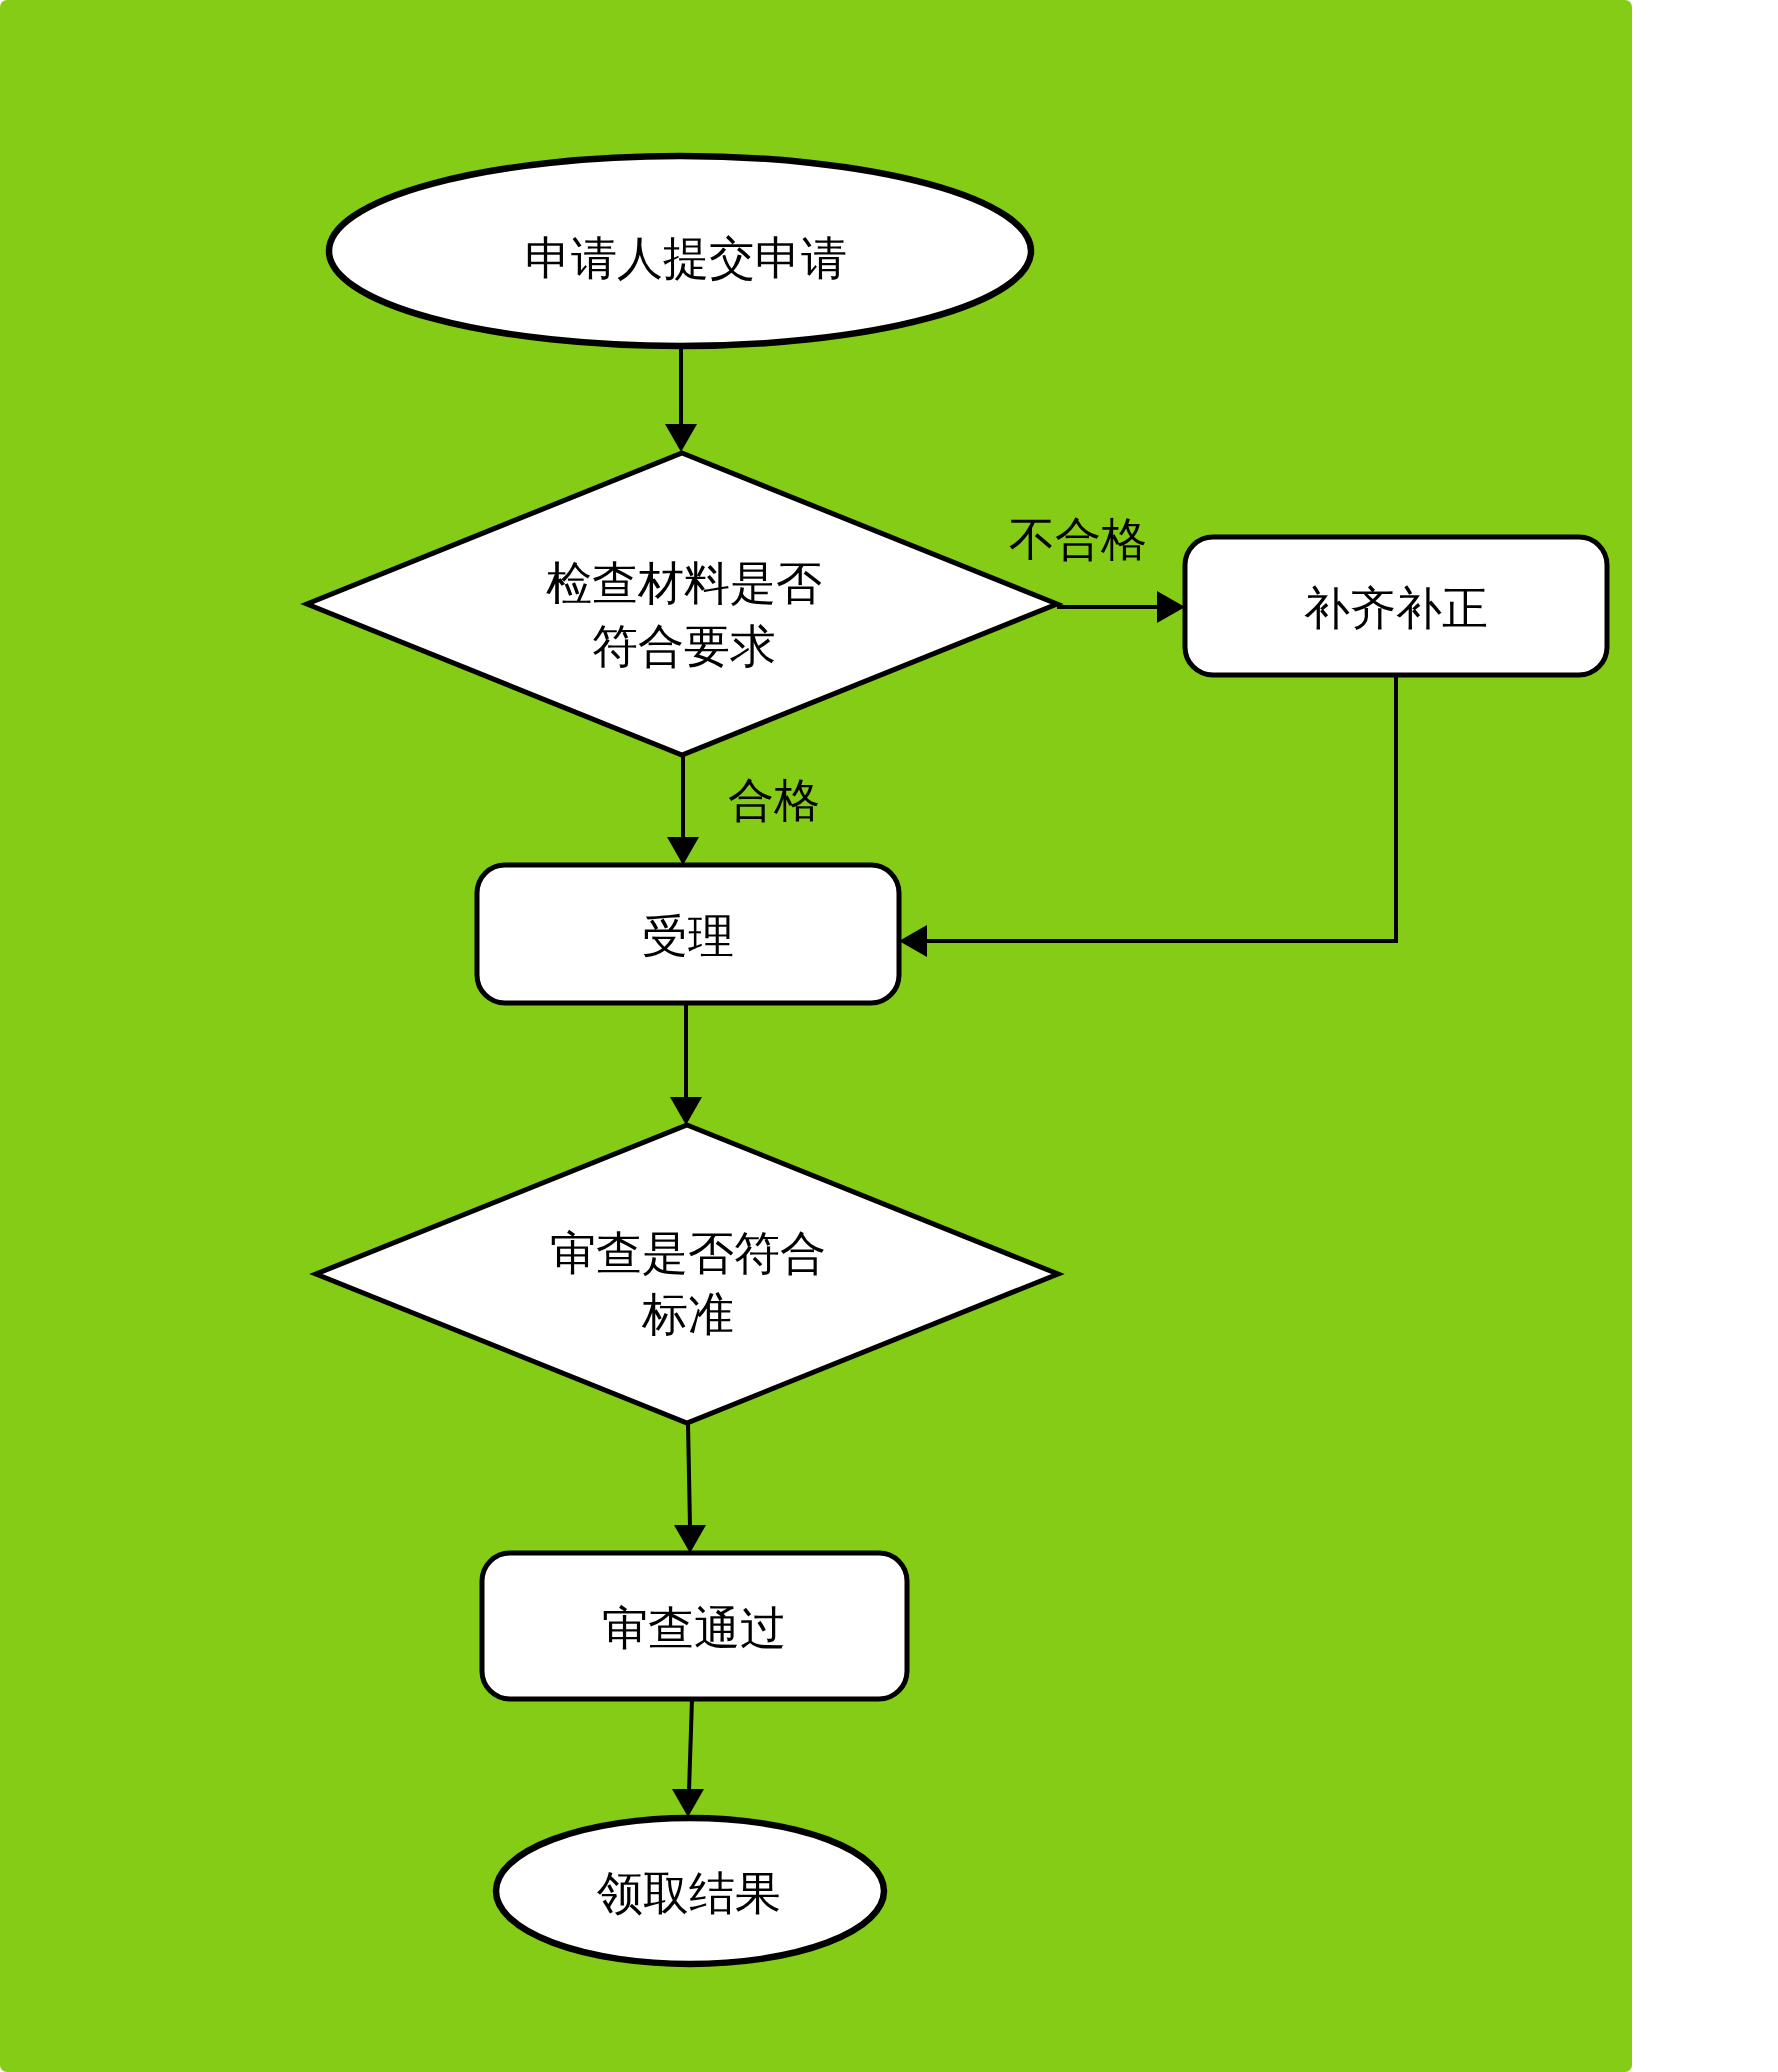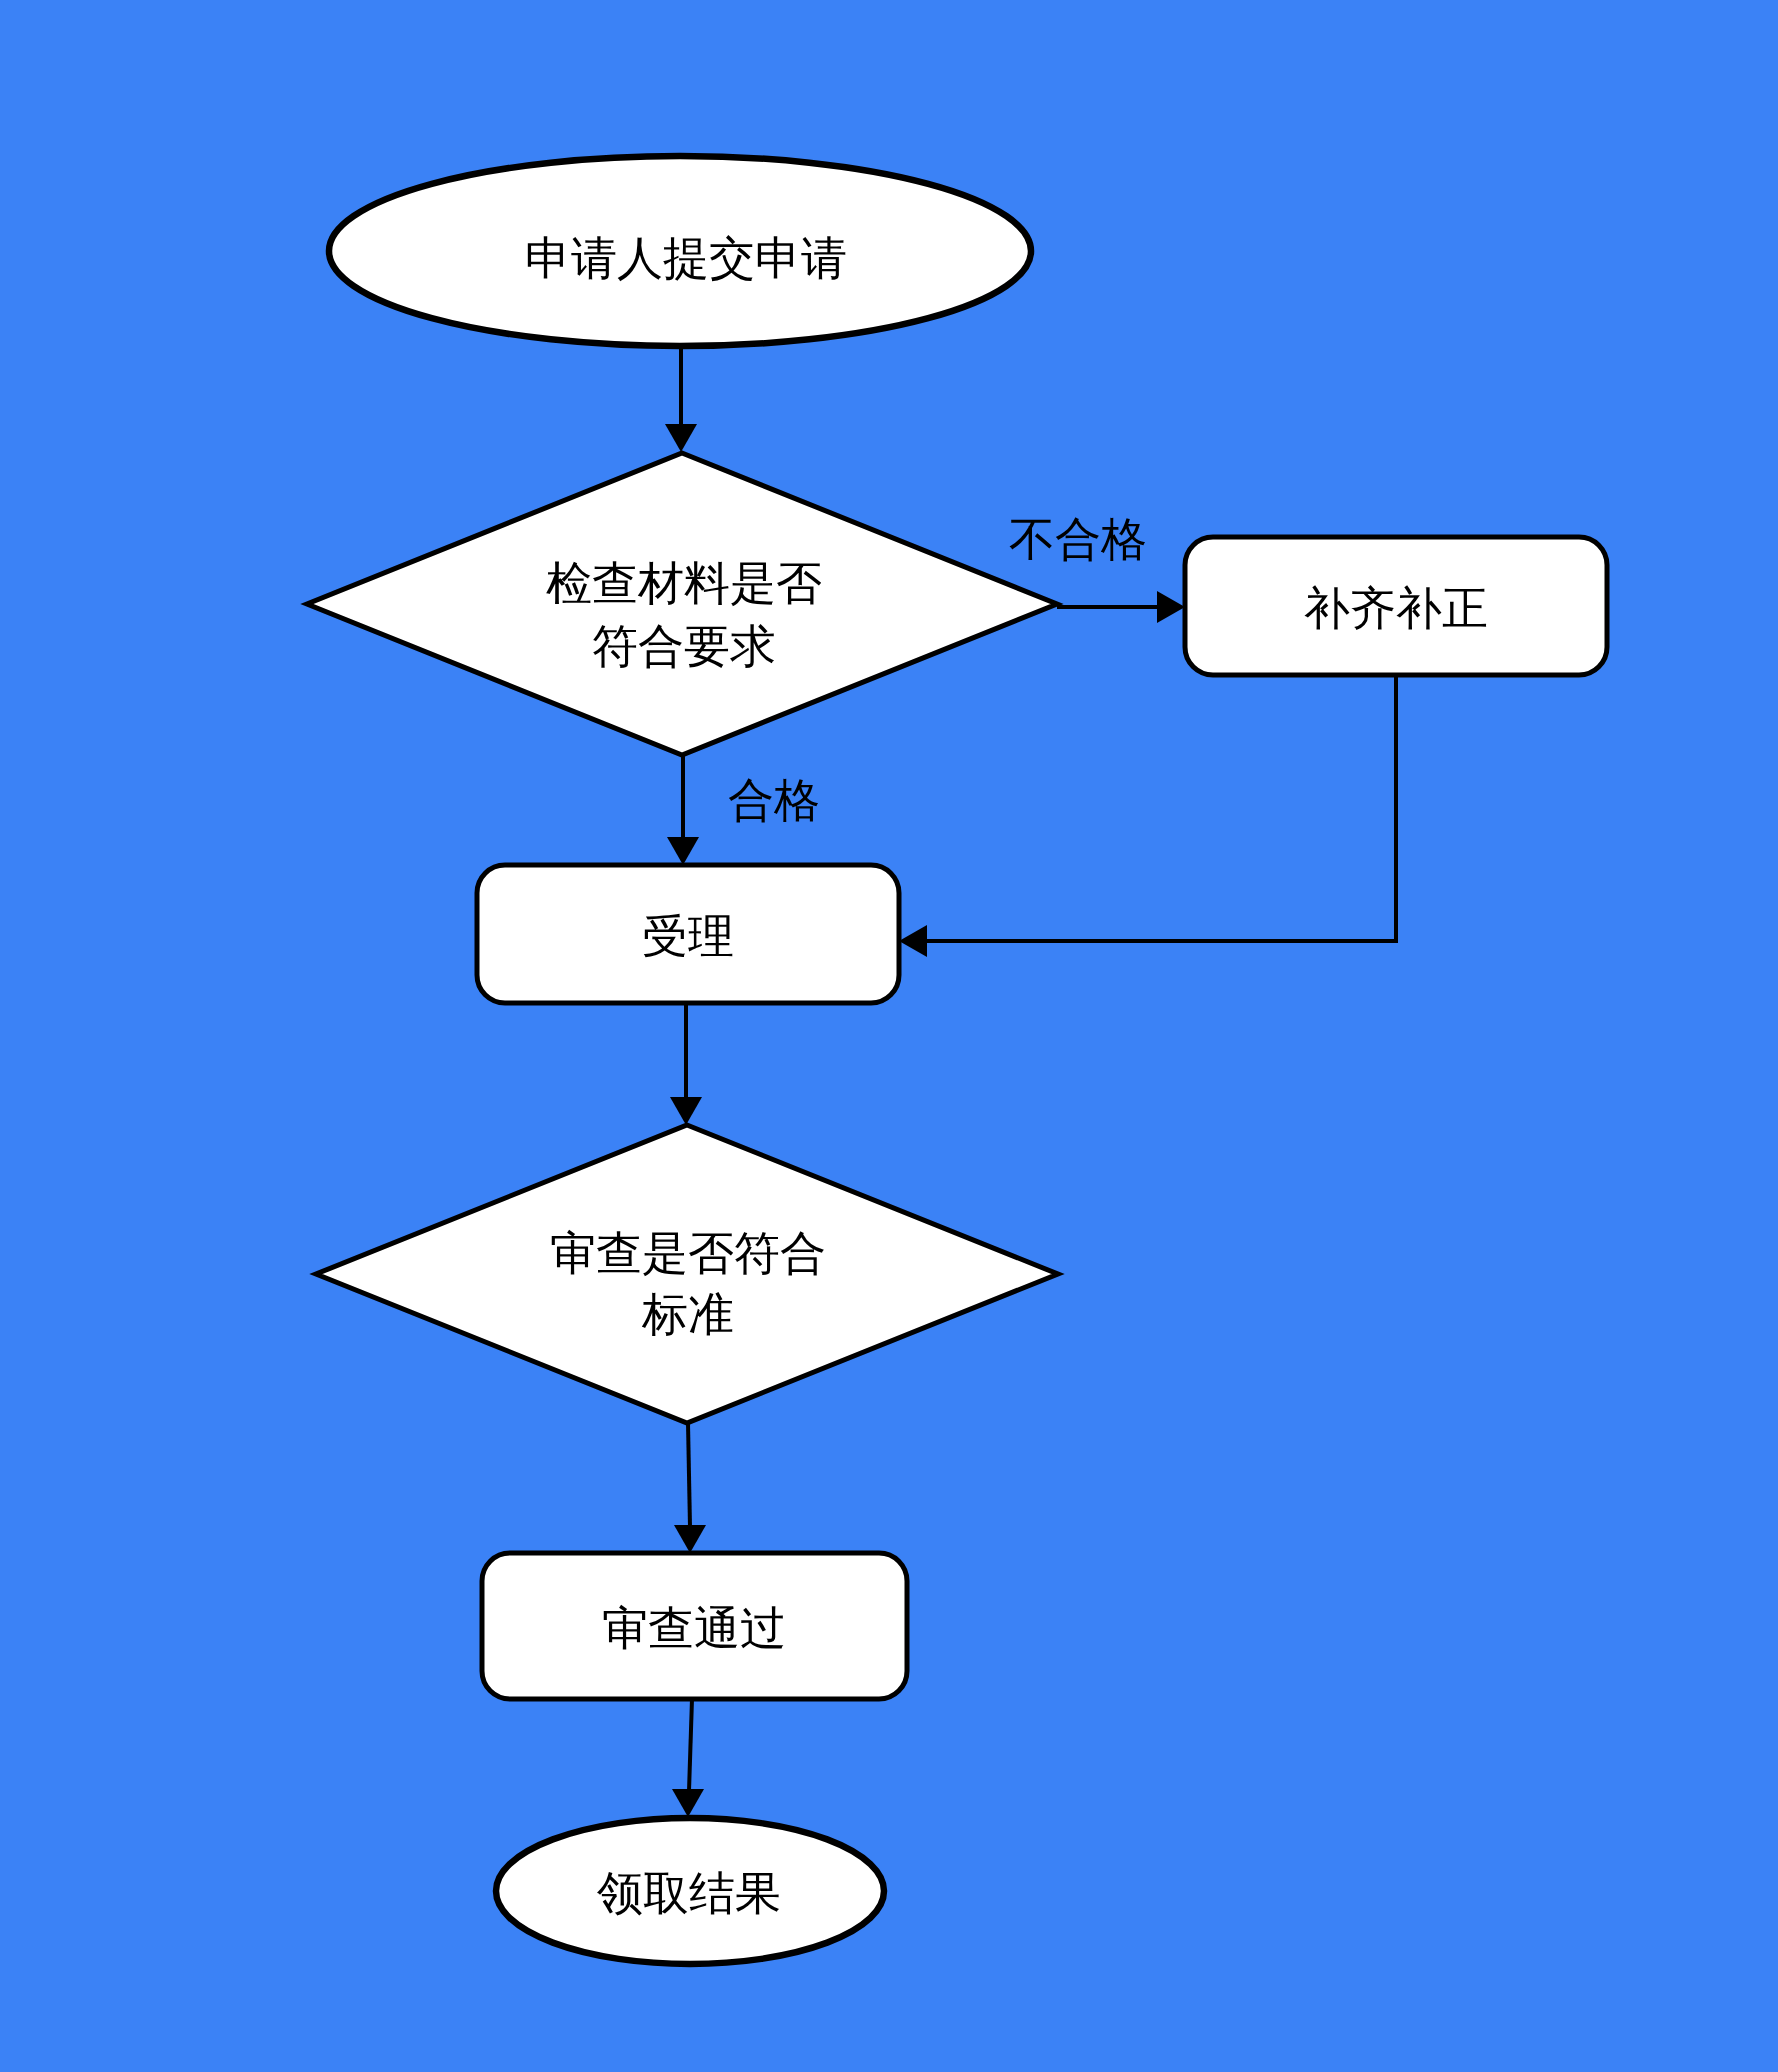--- a/index.html
+++ b/index.html
@@ -2,24 +2,25 @@
 <html><head>
 <meta charset="utf-8">
 <style>
   html, body {
     margin: 0;
     padding: 0;
     background: #ffffff;
   }
   .canvas {
     position: relative;
-    width: 1778px;
+    width: 1632px;
     height: 2072px;
-    background: #3b82f6;
+    background: #84cc16;
     font-family: "Liberation Serif", "DejaVu Serif", serif;
+    border-radius: 7px;
   }
   svg { display: block; }
   .shape {
     fill: #ffffff;
     stroke: #000000;
   }
   .shape-ellipse { stroke-width: 6.5px; }
   .shape-poly   { stroke-width: 5px; }
   .shape-rect   { stroke-width: 5px; }
   .flow-line {

